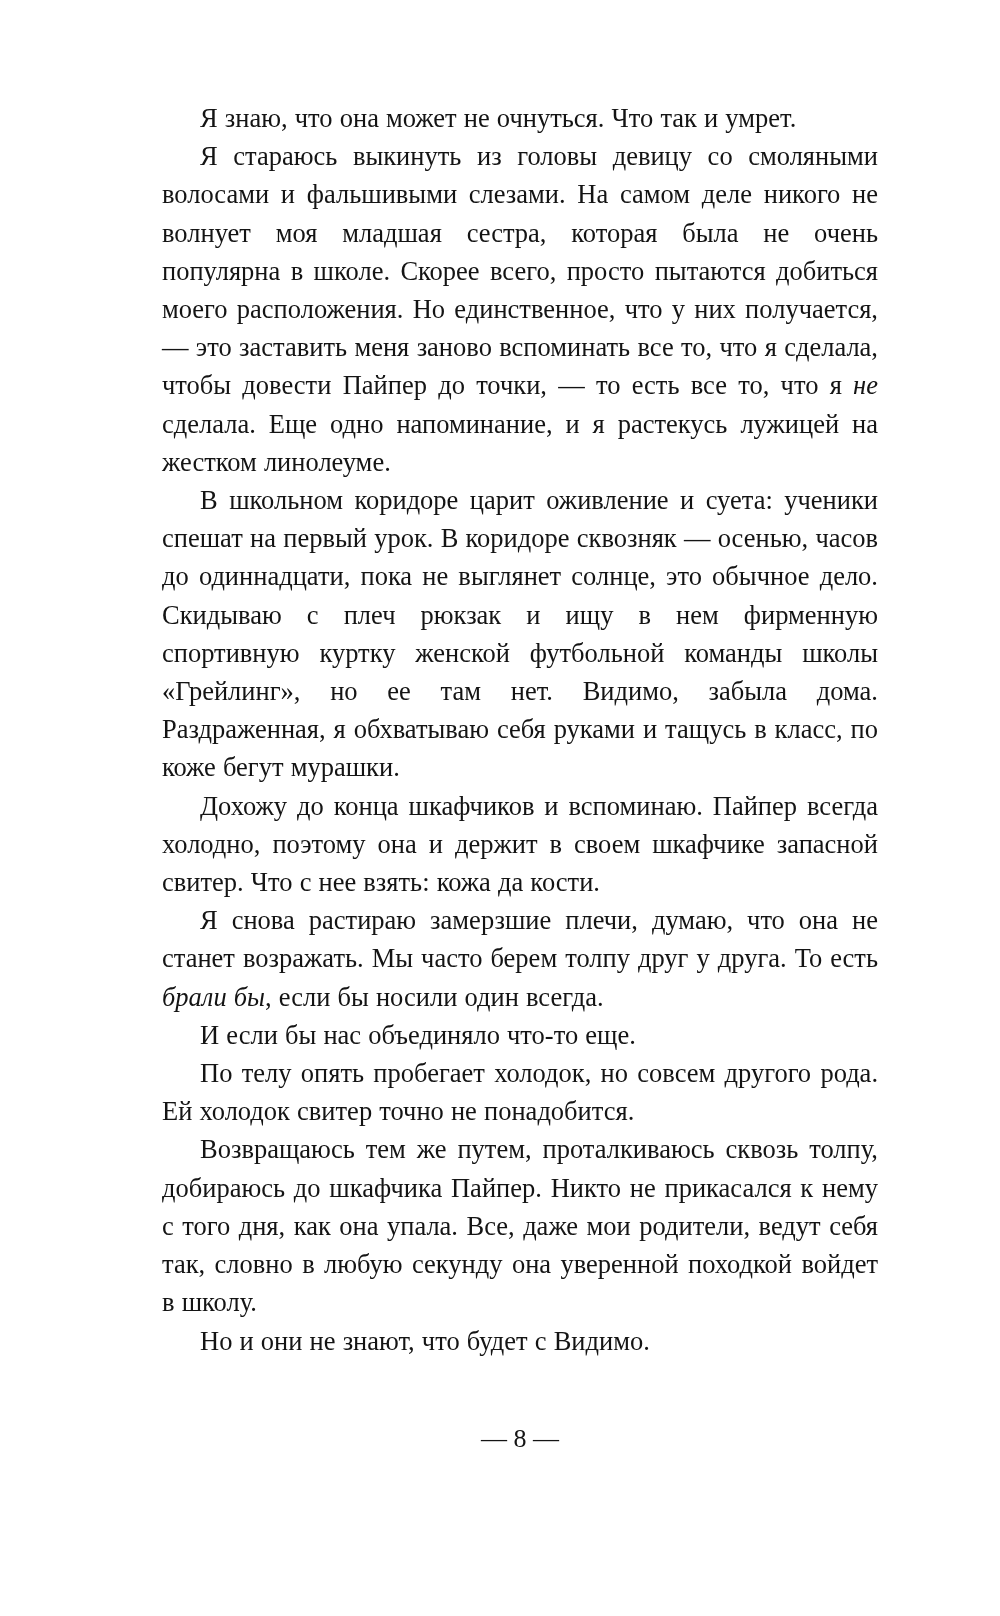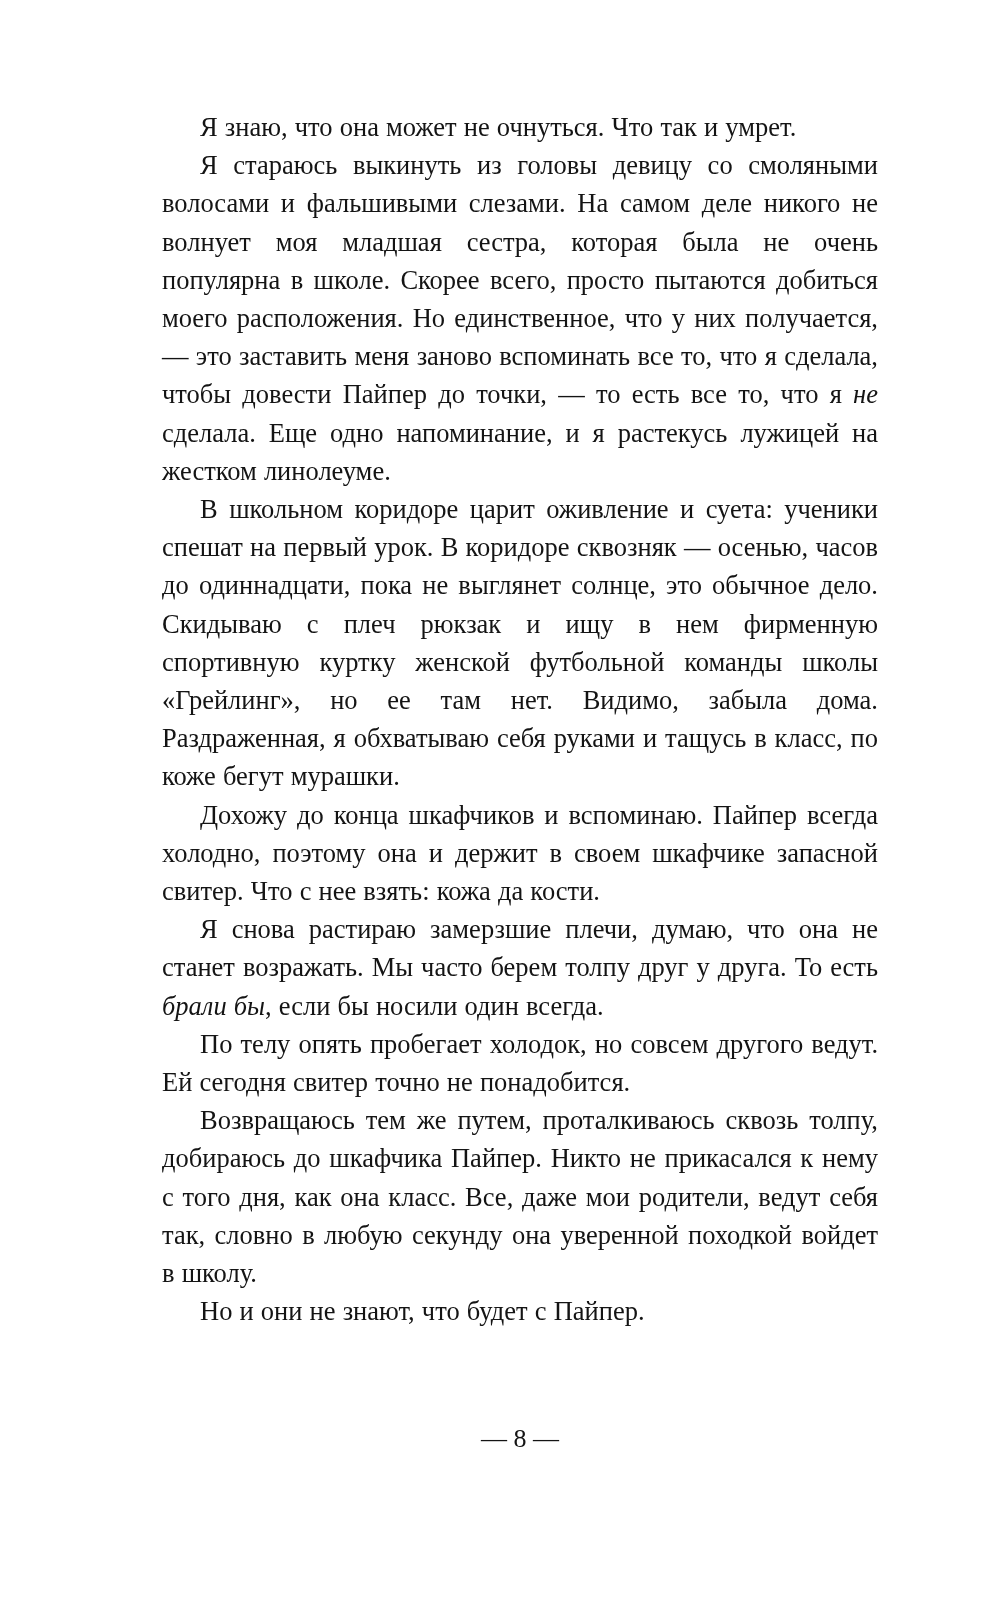--- a/index.html
+++ b/index.html
@@ -16,21 +16,21 @@
     overflow: hidden;
   }
   .page {
     position: absolute;
     inset: 0;
     background: #ffffff;
   }
   .text-block {
     position: absolute;
     left: 162px;
-    top: 108px;
+    top: 99px;
     width: 716px;
     text-align: justify;
     font-size: 26.5px;
     line-height: 38.2px;
     hyphens: auto;
     -webkit-hyphens: auto;
     word-spacing: 0.5px;
   }
   .para {
     margin: 0;
@@ -61,24 +61,25 @@
 
 
     <p class="para"><span>Я стараюсь выкинуть из головы девицу со смоляными волосами и фальшивыми слезами. На самом деле никого не волнует моя младшая сестра, которая была не очень популярна в школе. Скорее всего, просто пытаются добиться моего расположения. Но единственное, что у них получается, — это заставить меня заново вспоминать все то, что я сделала, чтобы довести Пайпер до точки, — то есть все то, что я </span><em>не</em><span> сделала. Еще одно напоминание, и я растекусь лужицей на жестком линолеуме.</span></p>
 
     <p class="para"><span>В школьном коридоре царит оживление и суета: ученики спешат на первый урок. В коридоре сквозняк — осенью, часов до одиннадцати, пока не выглянет солнце, это обычное дело. Скидываю с плеч рюкзак и ищу в нем фирменную спортивную куртку женской футбольной команды школы «Грейлинг», но ее там нет. Видимо, забыла дома. Раздраженная, я обхватываю себя руками и тащусь в класс, по коже бегут мурашки.</span></p>
 
     <p class="para"><span>Дохожу до конца шкафчиков и вспоминаю. Пайпер всегда холодно, поэтому она и держит в своем шкафчике запасной свитер. Что с нее взять: кожа да кости.</span></p>
 
     <p class="para"><span>Я снова растираю замерзшие плечи, думаю, что она не станет возражать. Мы часто берем толпу друг у друга. То есть </span><em>брали бы</em><span>, если бы носили один всегда.</span></p>
 
+    <p class="para"><span>И если бы нас объединяло что-то еще.</span></p>
 
-    <p class="para"><span>По телу опять пробегает холодок, но совсем другого ведут. Ей сегодня свитер точно не понадобится.</span></p>
+    <p class="para"><span>По телу опять пробегает холодок, но совсем другого рода. Ей холодок свитер точно не понадобится.</span></p>
 
-    <p class="para"><span>Возвращаюсь тем же путем, проталкиваюсь сквозь толпу, добираюсь до шкафчика Пайпер. Никто не прикасался к нему с того дня, как она класс. Все, даже мои родители, ведут себя так, словно в любую секунду она уверенной походкой войдет в школу.</span></p>
+    <p class="para"><span>Возвращаюсь тем же путем, проталкиваюсь сквозь толпу, добираюсь до шкафчика Пайпер. Никто не прикасался к нему с того дня, как она упала. Все, даже мои родители, ведут себя так, словно в любую секунду она уверенной походкой войдет в школу.</span></p>
 
-    <p class="para"><span>Но и они не знают, что будет с Пайпер.</span></p>
+    <p class="para"><span>Но и они не знают, что будет с Видимо.</span></p>
 
   </div>
 
   <div class="page-number">— 8 —</div>
 
 </div>
 
 </body></html>

